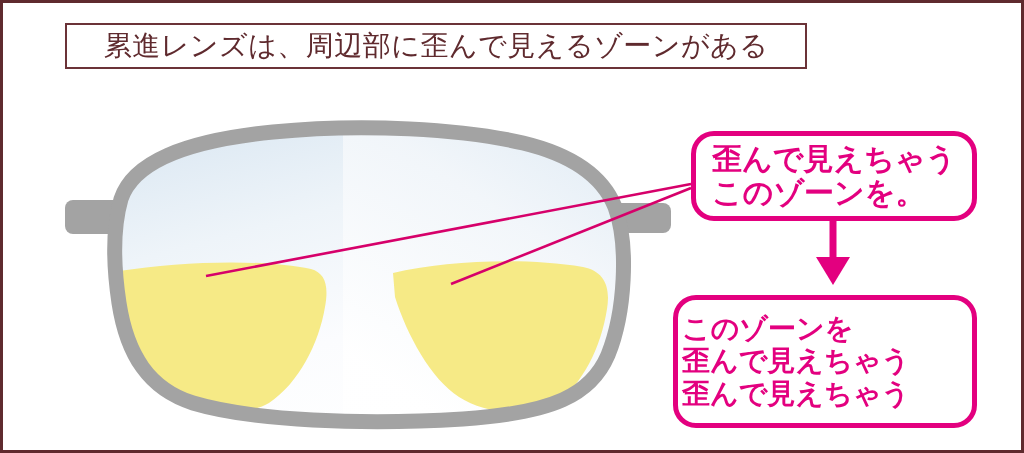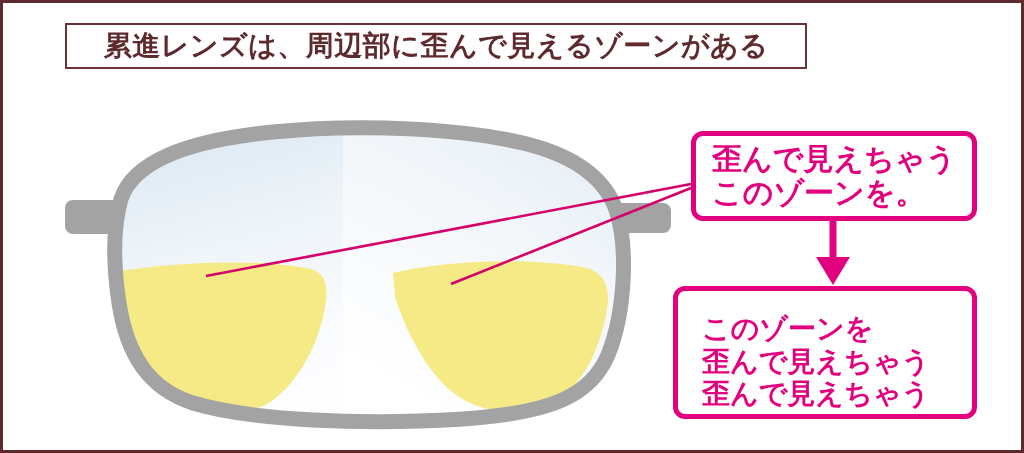--- a/index.html
+++ b/index.html
@@ -30,21 +30,21 @@
     height: 46px;
     box-sizing: border-box;
     border: 2px solid #6b3338;
     display: flex;
     align-items: center;
     justify-content: center;
     background: #ffffff;
   }
   #title-text {
     font-size: 28px;
-    font-weight: 700;
+    font-weight: 400;
     color: #5f2a2e;
     letter-spacing: 0.5px;
     white-space: nowrap;
     line-height: 1;
   }
 
   
   #glasses-illustration {
     position: absolute;
     left: 60px;
@@ -67,21 +67,21 @@
     height: 453px;
     pointer-events: none;
   }
 
   
   .callout {
     position: absolute;
     box-sizing: border-box;
     background: #ffffff;
     border: 5px solid #e3007f;
-    border-radius: 12px;
+    border-radius: 23px;
     display: flex;
     flex-direction: column;
     justify-content: center;
   }
   .callout-line {
     color: #e3007f;
     font-weight: 700;
     white-space: nowrap;
     line-height: 1.15;
   }
@@ -90,25 +90,24 @@
     left: 688px;
     top: 128px;
     width: 286px;
     height: 90px;
     padding: 4px 0 4px 16px;
   }
   #callout-distortion .callout-line { font-size: 30px; }
 
   #callout-advice {
     left: 670px;
-    top: 283px;
+    top: 292px;
     width: 304px;
     height: 133px;
-    padding: 4px 0 4px 24px;
-    justify-content: flex-end;
+    padding: 4px 0 4px 4px;
   }
   #callout-advice .callout-line { font-size: 28px; }
 
   
   #callout-connector {
     position: absolute;
     left: 800px;
     top: 216px;
     width: 60px;
     height: 70px;

